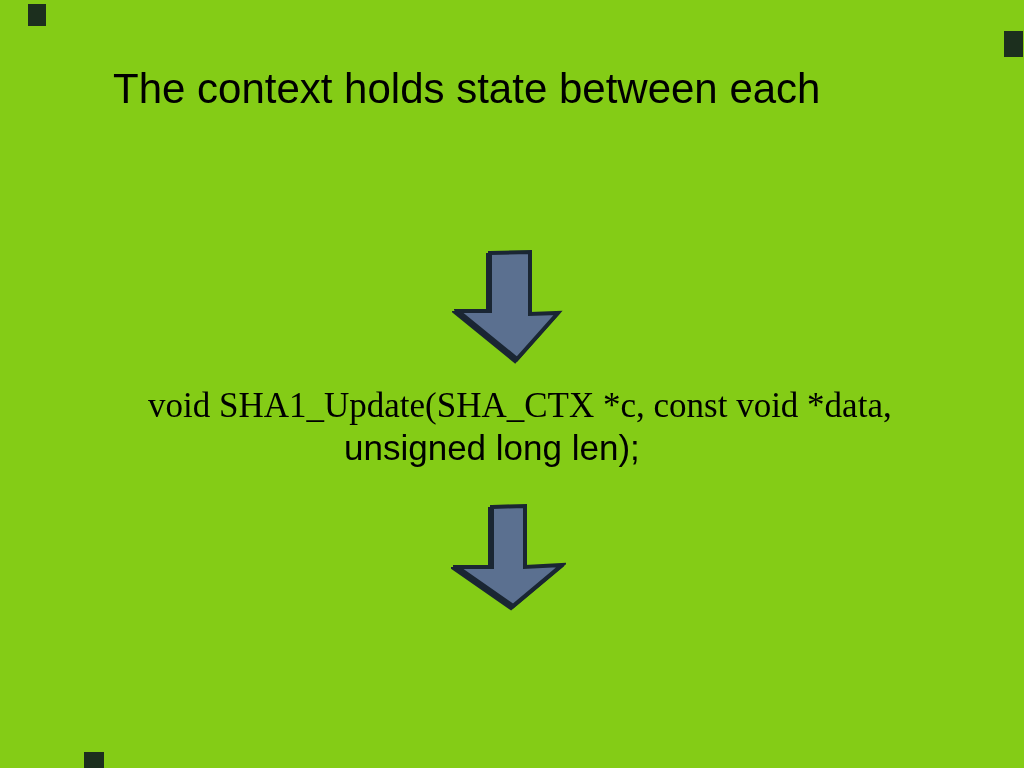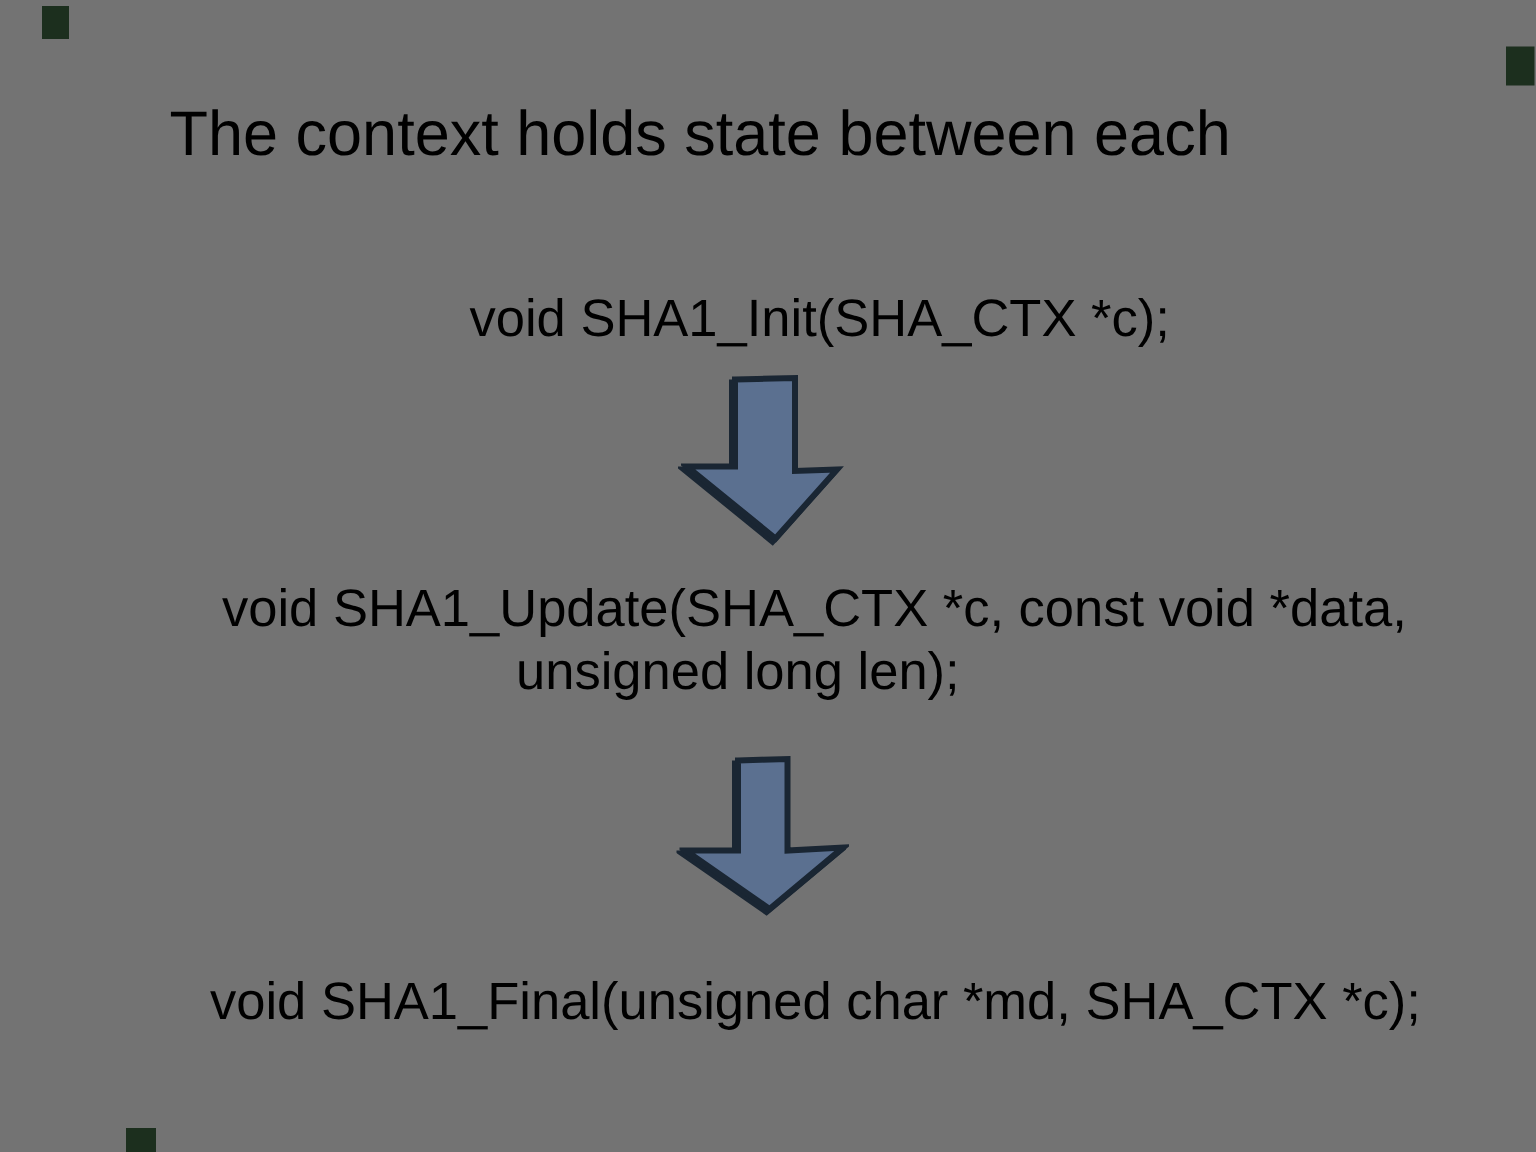--- a/index.html
+++ b/index.html
@@ -4,21 +4,21 @@
 <style>
   html, body {
     margin: 0;
     padding: 0;
     background: #ffffff;
   }
   .slide {
     position: relative;
     width: 1024px;
     height: 768px;
-    background: #737373;
+    background: #84cc16;
     overflow: hidden;
     font-family: "Liberation Sans", sans-serif;
     color: #000000;
   }
   .corner-mark {
     position: absolute;
     background: #1c2f1e;
   }
   .corner-mark.tl { left: 28px;  top: 4px;   width: 18px; height: 22px; }
   .corner-mark.tr { left: 1004px; top: 31px;  width: 19px; height: 26px; }
@@ -38,21 +38,21 @@
   .title .title-line { display: block; }
 
   .code-line {
     position: absolute;
     font-size: 35px;
     line-height: 35px;
     white-space: nowrap;
     color: #000000;
   }
   .code-init    { left: 313px; top: 195px; }
-  .code-update1 { left: 148px; top: 388px; }
+  .code-update1 { left: 148px; top: 388px; font-family: Liberation Serif, serif; }
   .code-update2 { left: 318px; top: 430px; margin-left: 26px; }
   .code-final   { left: 140px; top: 650px; }
 
   .arrow {
     position: absolute;
     filter: drop-shadow(-2px 2px 0 #1a2633);
   }
   .arrow-1 { left: 454px; top: 249px; }
   .arrow-2 { left: 453px; top: 503px; }
   .arrow polygon {
@@ -67,29 +67,27 @@
 <div class="slide">
 
   <div class="corner-mark tl"></div>
   <div class="corner-mark tr"></div>
   <div class="corner-mark bl"></div>
 
   <h1 class="title">
     <span class="title-line">The context holds state between each</span>
   </h1>
 
-  <div class="code-line code-init">void SHA1_Init(SHA_CTX *c);</div>
 
   <svg class="arrow arrow-1" width="110" height="115" viewBox="0 0 110 115">
     <polygon points="36,4 76,3 76,65 104,64 63,110 4,62 36,62" fill="#5b7090"></polygon>
   </svg>
 
   <div class="code-line code-update1">void SHA1_Update(SHA_CTX *c, const void *data,</div>
 
   <div class="code-line code-update2">unsigned long len);</div>
 
   <svg class="arrow arrow-2" width="113" height="109" viewBox="0 0 113 109">
     <polygon points="39,4 72,3 72,64 109,62 60,103 4,64 39,64" fill="#5b7090"></polygon>
   </svg>
 
-  <div class="code-line code-final">void SHA1_Final(unsigned char *md, SHA_CTX *c);</div>
 
 </div>
 
 </body></html>

